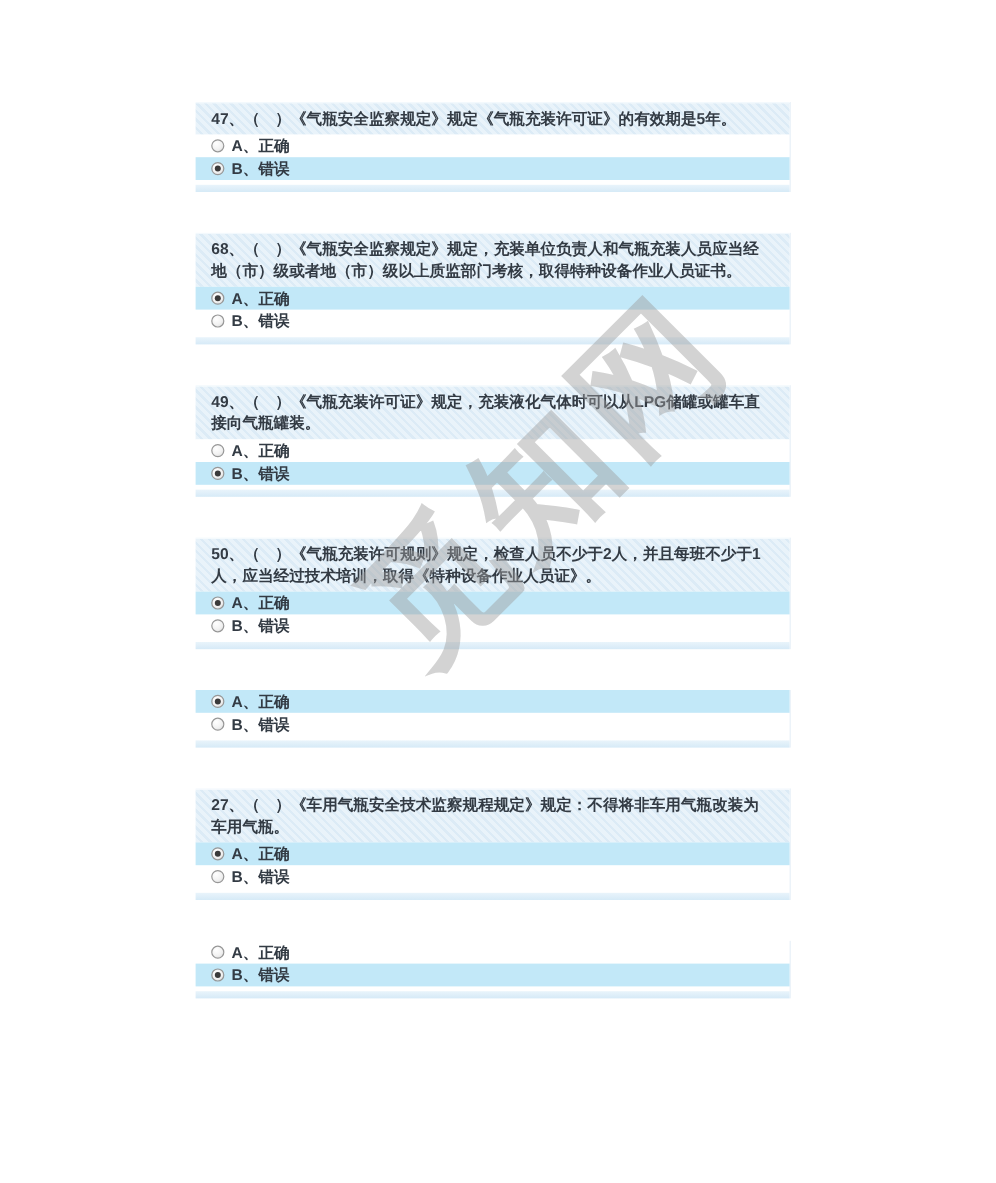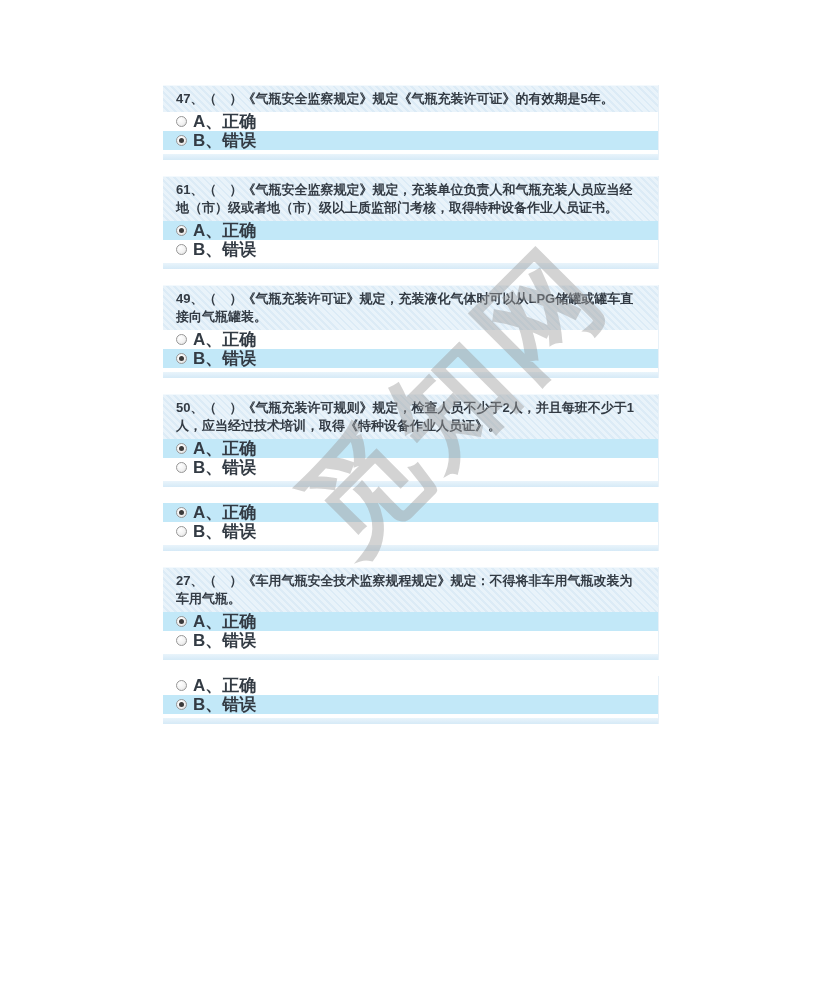--- a/index.html
+++ b/index.html
@@ -14,38 +14,38 @@
     overflow: hidden;
     font-family: "Liberation Sans", "DejaVu Sans", sans-serif;
   }
   .quiz-column {
     position: absolute;
     left: 163px;
     top: 85px;
     width: 496px;
   }
   .question-block {
-    margin-bottom: 16px;
+    margin-bottom: 34px;
     border-right: 1px solid #e8f1f8;
   }
   .q-header {
     background: repeating-linear-gradient(45deg, #e9f3fa 0px, #e9f3fa 3px, #dcebf6 3px, #dcebf6 5px);
     border-top: 1px solid #f3f9fd;
     padding: 4px 13px 4px 13px;
     font-size: 13px;
     font-weight: bold;
     color: #333b44;
     line-height: 18px;
   }
   .option-row {
     display: flex;
     align-items: center;
     height: 19px;
     padding-left: 13px;
-    font-size: 17px;
+    font-size: 13px;
     font-weight: bold;
     color: #333b44;
     cursor: pointer;
     text-align: center;
   }
   .option-row.selected {
     background: #c2e8f8;
   }
   .radio {
     width: 11px;
@@ -102,21 +102,21 @@
       <span>A、正确</span>
     </div>
     <div class="option-row selected">
       <span class="radio checked"></span>
       <span>B、错误</span>
     </div>
     <div class="q-separator"></div>
   </div>
 
   <div class="question-block">
-    <div class="q-header"><span>61、</span><span>（　）《气瓶安全监察规定》规定，充装单位负责人和气瓶充装人员应当经地（市）级或者地（市）级以上质监部门考核，取得特种设备作业人员证书。</span></div>
+    <div class="q-header"><span>68、</span><span>（　）《气瓶安全监察规定》规定，充装单位负责人和气瓶充装人员应当经地（市）级或者地（市）级以上质监部门考核，取得特种设备作业人员证书。</span></div>
     <div class="option-row selected">
       <span class="radio checked"></span>
       <span>A、正确</span>
     </div>
     <div class="option-row">
       <span class="radio"></span>
       <span>B、错误</span>
     </div>
     <div class="q-separator"></div>
   </div>

